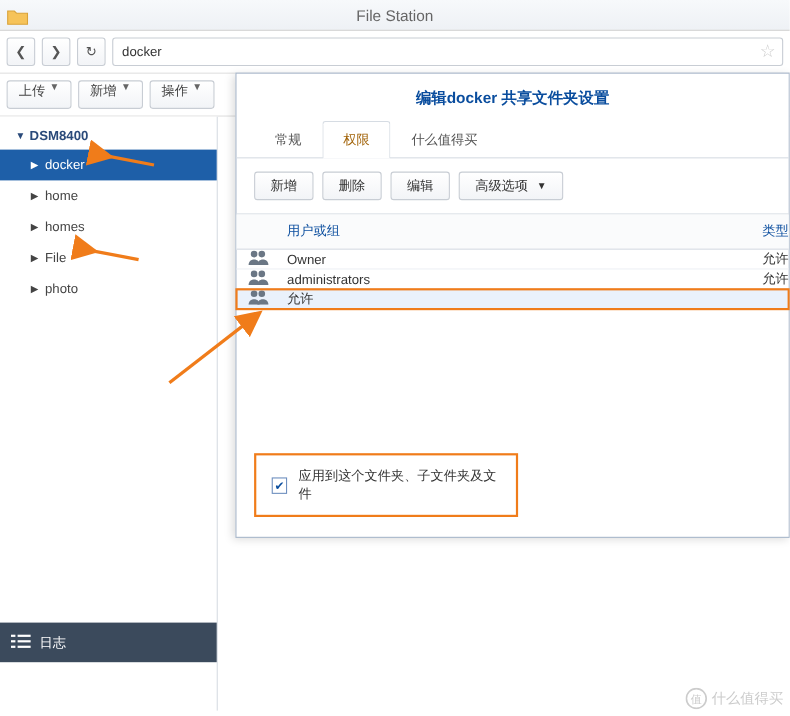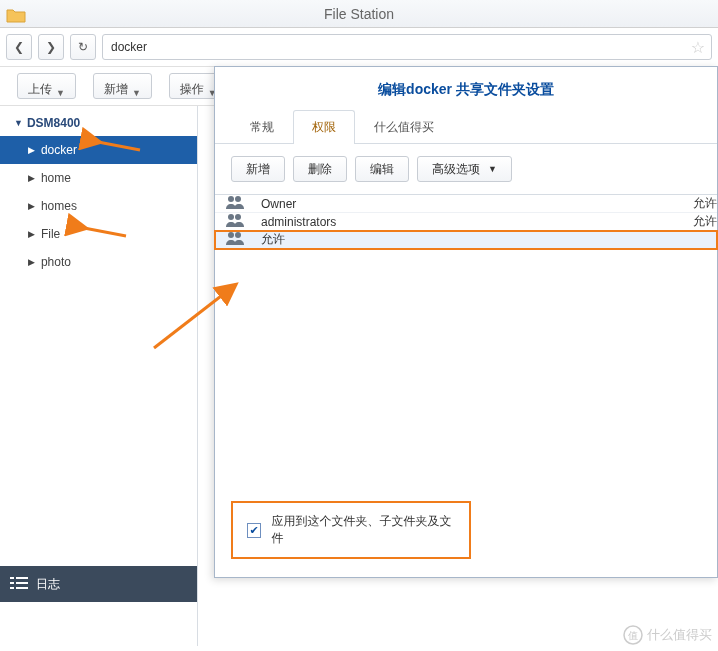--- a/index.html
+++ b/index.html
@@ -5,33 +5,33 @@
 * { box-sizing: border-box; margin: 0; padding: 0; }
 body { font-family: "Microsoft YaHei", Arial, sans-serif; font-size: 12px; color: #333; background: #fff; width: 718px; height: 651px; overflow: hidden; position: relative; }
 .titlebar { height: 28px; background: linear-gradient(#f7f9fb,#eef1f5); border-bottom: 1px solid #d0d0d0; text-align: center; line-height: 28px; color: #666; font-size: 14px; position: relative; }
 .folder-ico { position: absolute; left: 6px; top: 4px; width: 20px; height: 16px; }
 .folder-ico svg { width: 20px; height: 16px; }
 .navrow { display: flex; align-items: center; padding: 6px; gap: 6px; border-bottom: 1px solid #e0e0e0; }
 .sqbtn { width: 26px; height: 26px; border: 1px solid #c8cdd4; background: linear-gradient(#fff,#f2f4f7); border-radius: 3px; display: flex; align-items: center; justify-content: center; color: #555; cursor: pointer; }
 .pathbox { flex: 1; height: 26px; border: 1px solid #c8cdd4; border-radius: 3px; display: flex; align-items: center; padding: 0 8px; background: #fff; position: relative; }
 .pathbox .star { position: absolute; right: 6px; color: #ccc; font-size: 16px; }
 .toolrow { display: flex; padding: 6px; gap: 6px; border-bottom: 1px solid #e0e0e0; }
-.tbtn { height: 26px; padding: 0 10px; border: 1px solid #c8cdd4; background: linear-gradient(#fff,#f2f4f7); border-radius: 3px; display: flex; align-items: flex-end; gap: 4px; cursor: pointer; color: #444; margin-left: 11px; }
+.tbtn { height: 26px; padding: 0 10px; border: 1px solid #c8cdd4; background: linear-gradient(#fff,#f2f4f7); border-radius: 3px; display: flex; align-items: flex-start; gap: 4px; cursor: pointer; color: #444; }
 .tbtn .caret { font-size: 9px; color: #666; }
 .mainarea { display: flex; height: 540px; }
 .sidebar { width: 198px; border-right: 1px solid #d8dde3; padding-top: 4px; background: #fff; position: relative; }
 .tree-root { padding: 6px 8px 6px 14px; font-weight: bold; color: #2a4a7a; display: flex; align-items: center; gap: 4px; }
 .tree-root .tri { font-size: 9px; color: #2a4a7a; }
 .tree-item { padding: 7px 8px 7px 28px; display: flex; align-items: center; gap: 6px; cursor: pointer; color: #444; }
 .tree-item.sel { background: #1e5fa8; color: #fff; }
 .tree-item .tri { font-size: 9px; }
 .logs { margin-top: 290px; height: 36px; background: #3b4a5c; color: #fff; display: flex; align-items: center; gap: 8px; padding: 0 10px; }
 .logs-icon svg { width: 18px; height: 14px; fill: #fff; }
 
-.panel { position: absolute; left: 214px; top: 66px; width: 504px; height: 512px; background: #fff; border: 1px solid #a7b6c9; box-shadow: -2px 2px 8px rgba(0,0,0,0.15); }
+.panel { position: absolute; left: 214px; top: 66px; width: 504px; height: 423px; background: #fff; border: 1px solid #a7b6c9; box-shadow: -2px 2px 8px rgba(0,0,0,0.15); }
 .panel-title { text-align: center; color: #0a4d9e; font-weight: bold; font-size: 14px; padding: 14px 0 10px; }
 .tabs { display: flex; border-bottom: 1px solid #d6dce3; padding: 0 16px; }
 .tab { padding: 8px 18px; color: #555; cursor: pointer; border: 1px solid transparent; border-bottom: none; position: relative; top: 1px; }
 .tab.active { color: #a16207; border-color: #d6dce3; background: #fff; border-radius: 3px 3px 0 0; }
 .panel-tools { display: flex; gap: 8px; padding: 12px 16px; }
 .pbtn { height: 26px; padding: 0 14px; border: 1px solid #c8cdd4; background: linear-gradient(#fff,#f2f4f7); border-radius: 3px; display: flex; align-items: center; gap: 4px; cursor: pointer; }
 .table { border-top: 1px solid #d6dce3; }
 .thead { display: flex; border-bottom: 1px solid #d6dce3; background: #fafbfc; }
 .thead .cell { padding: 7px 10px; color: #0a4d9e; }
 .col-ico { width: 36px; }
@@ -136,20 +136,25 @@
   <div class="panel-tools">
     <div class="pbtn">新增</div>
     <div class="pbtn">删除</div>
     <div class="pbtn">编辑</div>
     <div class="pbtn">
         <span>高级选项</span>
         <span class="caret" style="font-size:9px;margin-left:4px;">▼</span>
       </div>
   </div>
   <div class="table">
+    <div class="thead">
+      <div class="cell col-ico"></div>
+      <div class="cell col-name">用户或组</div>
+      <div class="cell col-type">类型</div>
+    </div>
     <div class="trow">
       <div class="cell col-ico usr-ico"><svg viewBox="0 0 20 14">
             <circle cx="6" cy="4" r="3"></circle>
             <circle cx="13" cy="4" r="3"></circle>
             <path d="M1 14c0-3 2-5 5-5s5 2 5 5z"></path>
             <path d="M9 14c0-3 2-5 5-5s5 2 5 5z"></path>
           </svg></div>
       <div class="cell col-name">Owner</div>
       <div class="cell col-type">允许</div>
     </div>

